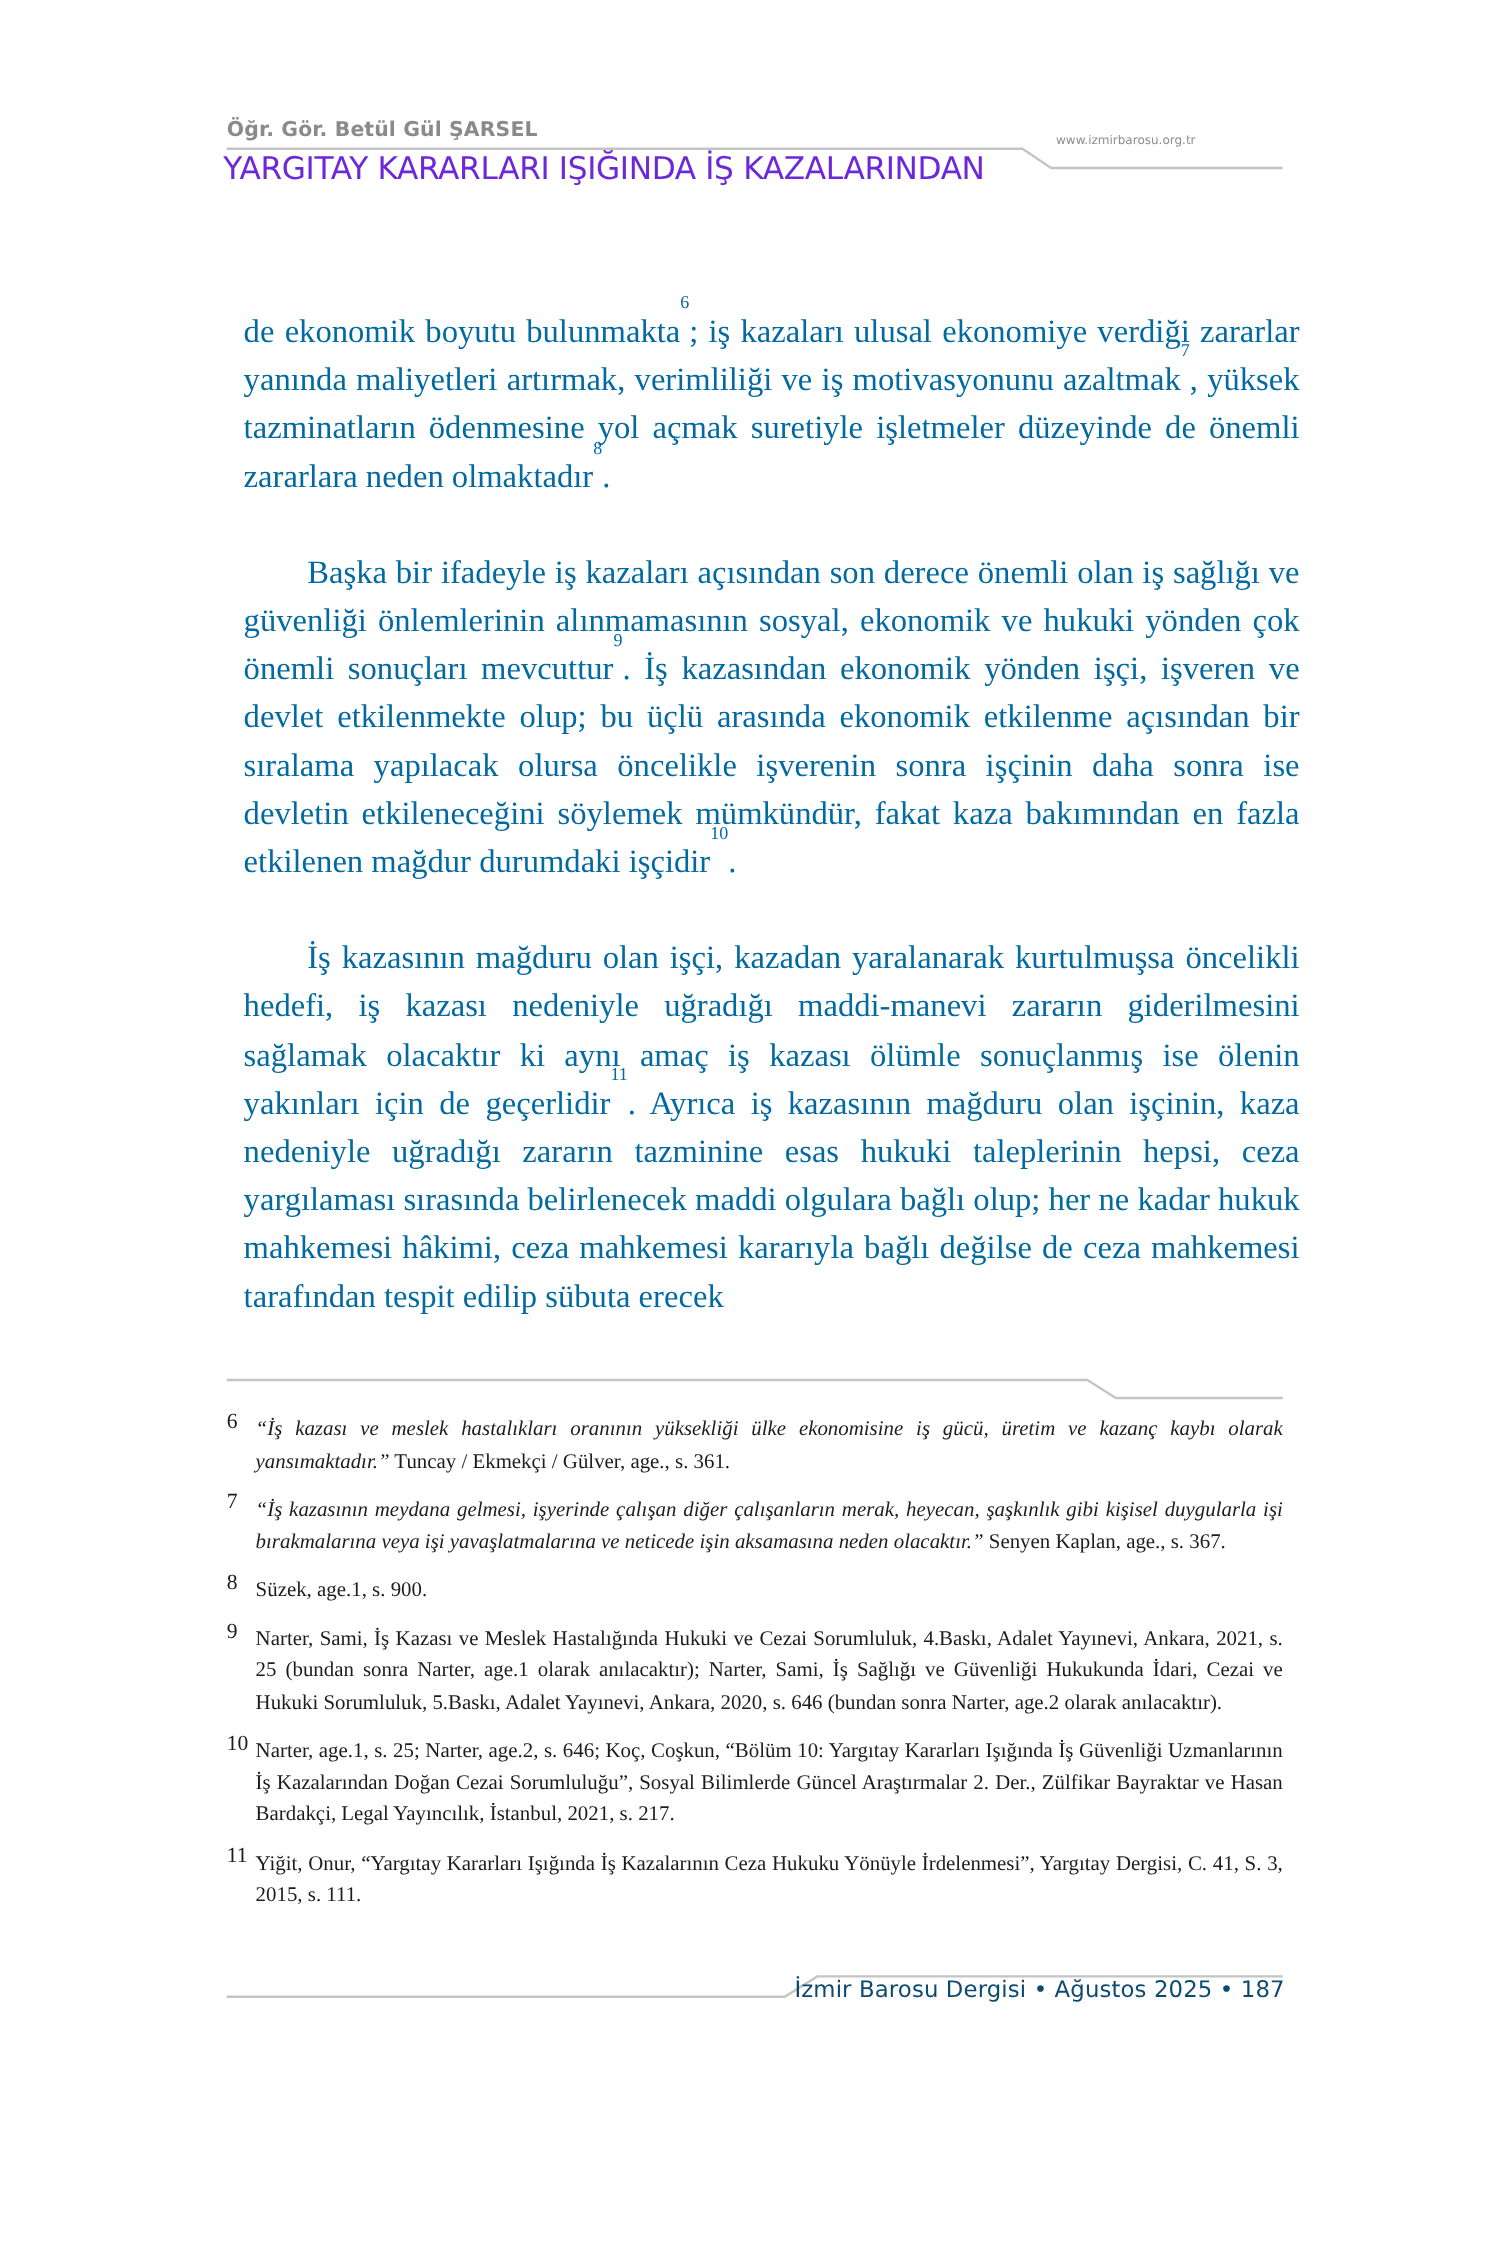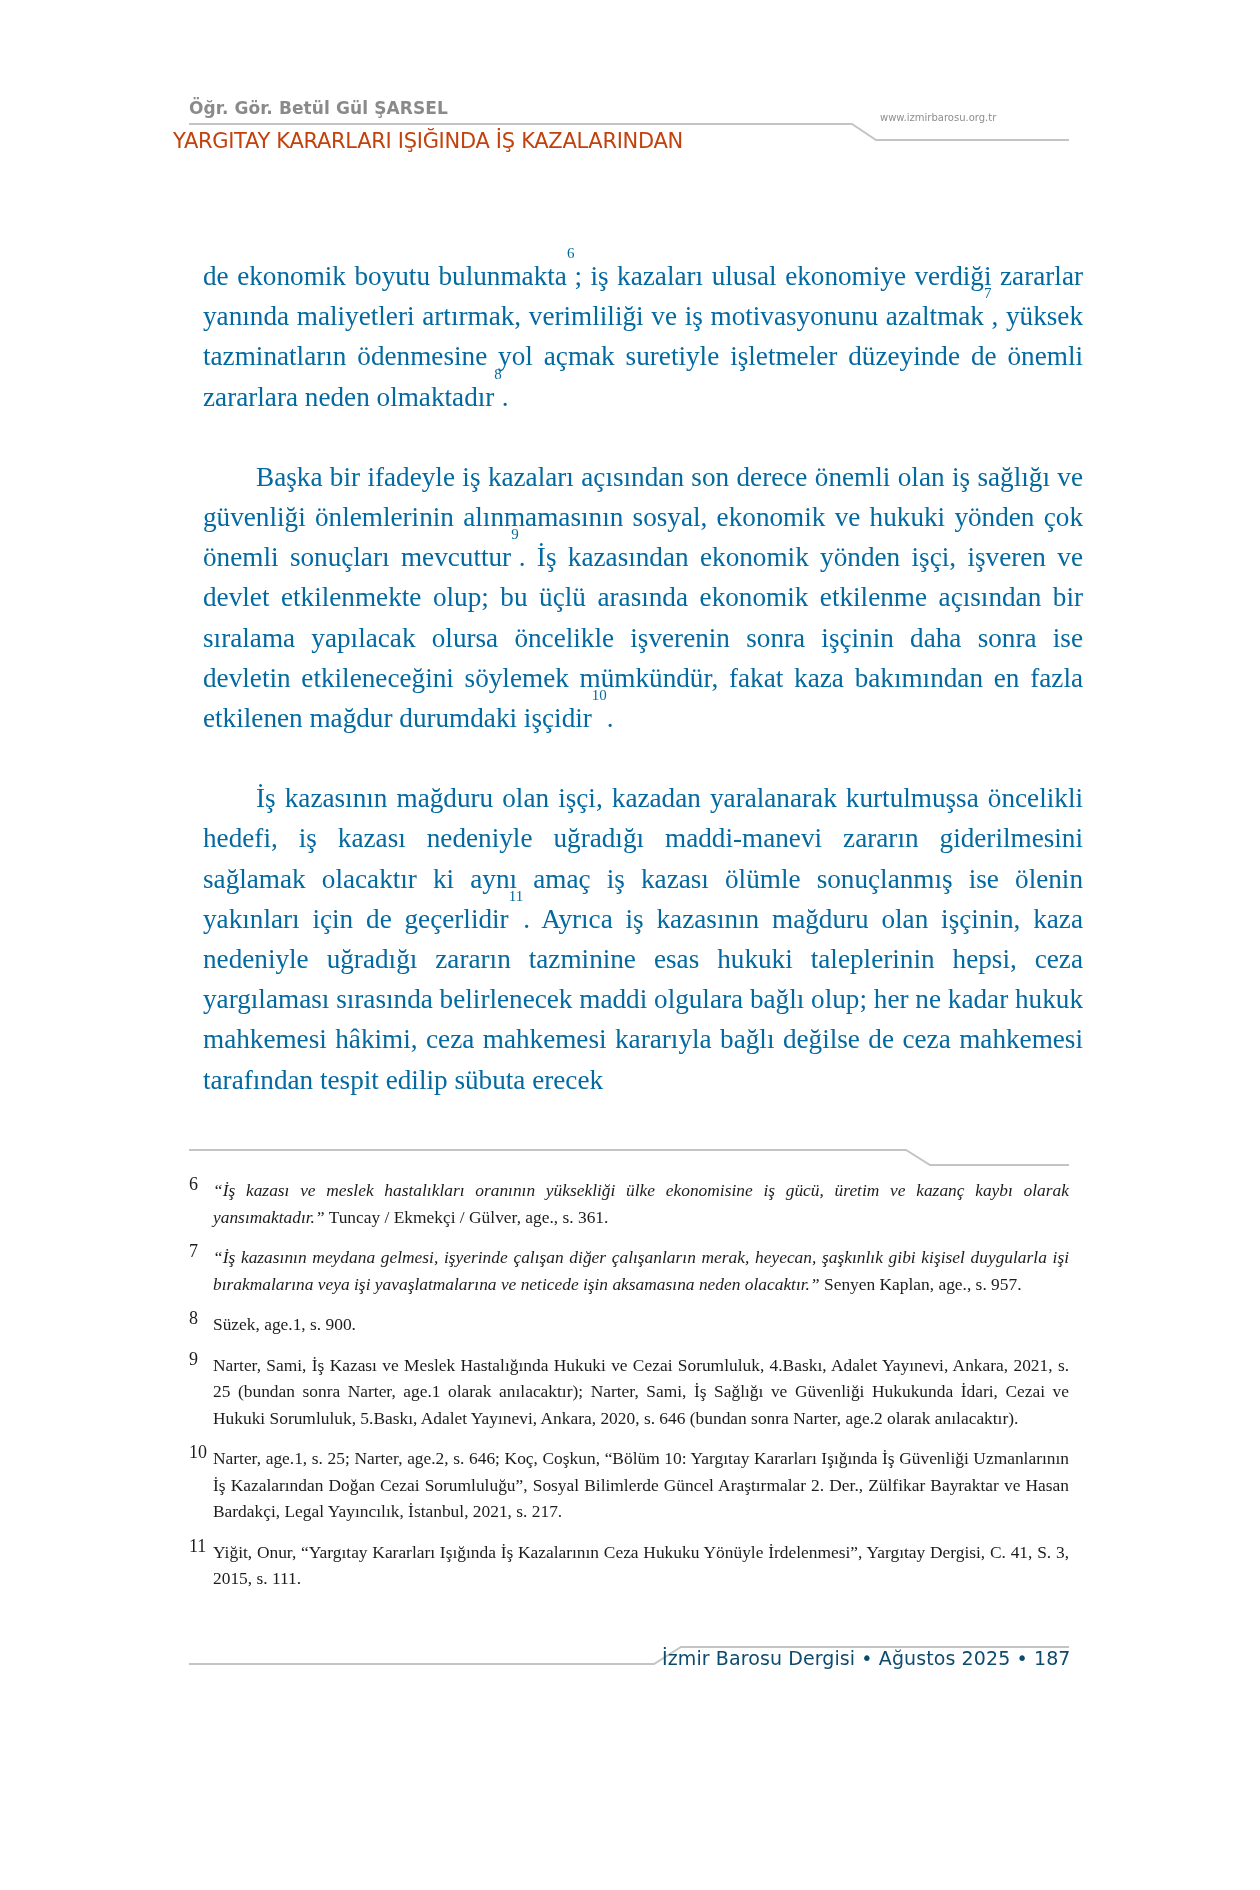--- a/index.html
+++ b/index.html
@@ -1,21 +1,21 @@
 <!DOCTYPE html>
 <html><head>
 <meta charset="utf-8">
 <style>
   html, body { margin: 0; padding: 0; background: #ffffff; }
   body { width: 1260px; height: 1890px; position: relative; overflow: hidden; }
   .page { position: absolute; left: 0; top: 0; width: 1260px; height: 1454px; text-decoration: underline; }
 
   
   .hdr-author { position: absolute; left: 189px; top: 98px; font-family: "DejaVu Sans", sans-serif; font-weight: bold; font-size: 17px; color: #8a8a8a; letter-spacing: 0.1px; }
-  .hdr-title { position: absolute; left: 173px; top: 128px; font-family: "DejaVu Sans", sans-serif; font-size: 21px; color: #c2410c; line-height: 27px; letter-spacing: -0.3px; }
+  .hdr-title { position: absolute; left: 186px; top: 128px; font-family: "DejaVu Sans", sans-serif; font-size: 26px; color: #6d28d9; line-height: 27px; letter-spacing: -0.3px; }
   .hdr-url { position: absolute; left: 880px; top: 112px; font-family: "DejaVu Sans", sans-serif; font-size: 10px; color: #8e8e8e; }
   .lines { position: absolute; left: 0; top: 0; width: 1260px; height: 1890px; pointer-events: none; }
 
   
   .body-text { position: absolute; left: 189px; top: 256px; width: 880px; font-family: "Liberation Serif", serif; font-size: 27.2px; line-height: 40.2px; color: #0369a1; text-align: justify; margin-left: 14px; }
   .body-text p { margin: 0 0 40px 0; }
   .body-text p.indent { text-indent: 53px; }
   sup.fn { font-size: 15px; vertical-align: top; position: relative; top: -3px; line-height: 0; }
 
   
@@ -50,21 +50,21 @@
     <p class="indent"><span>Başka bir ifadeyle iş kazaları açısından son derece önemli olan iş sağlığı ve güvenliği önlemlerinin alınmamasının sosyal, ekonomik ve hukuki yönden çok önemli sonuçları mevcuttur</span><sup class="fn">9</sup><span>. İş kazasından ekonomik yönden işçi, işveren ve devlet etkilenmekte olup; bu üçlü arasında ekonomik etkilenme açısından bir sıralama yapılacak olursa öncelikle işverenin sonra işçinin daha sonra ise devletin etkileneceğini söylemek mümkündür, fakat kaza bakımından en fazla etkilenen mağdur durumdaki işçidir</span><sup class="fn">10</sup><span>.</span></p>
 
     <p class="indent"><span>İş kazasının mağduru olan işçi, kazadan yaralanarak kurtulmuşsa öncelikli hedefi, iş kazası nedeniyle uğradığı maddi-manevi zararın giderilmesini sağlamak olacaktır ki aynı amaç iş kazası ölümle sonuçlanmış ise ölenin yakınları için de geçerlidir</span><sup class="fn">11</sup><span>. Ayrıca iş kazasının mağduru olan işçinin, kaza nedeniyle uğradığı zararın tazminine esas hukuki taleplerinin hepsi, ceza yargılaması sırasında belirlenecek maddi olgulara bağlı olup; her ne kadar hukuk mahkemesi hâkimi, ceza mahkemesi kararıyla bağlı değilse de ceza mahkemesi tarafından tespit edilip sübuta erecek</span></p>
   </div>
 
   <div class="footnotes">
     <div class="fn-item">
       <span class="fn-num">6</span><i>“İş kazası ve meslek hastalıkları oranının yüksekliği ülke ekonomisine iş gücü, üretim ve kazanç kaybı olarak yansımaktadır.”</i><span> Tuncay / Ekmekçi / Gülver, age., s. 361.</span>
     </div>
     <div class="fn-item">
-      <span class="fn-num">7</span><i>“İş kazasının meydana gelmesi, işyerinde çalışan diğer çalışanların merak, heyecan, şaşkınlık gibi kişisel duygularla işi bırakmalarına veya işi yavaşlatmalarına ve neticede işin aksamasına neden olacaktır.”</i><span> Senyen Kaplan, age., s. 957.</span>
+      <span class="fn-num">7</span><i>“İş kazasının meydana gelmesi, işyerinde çalışan diğer çalışanların merak, heyecan, şaşkınlık gibi kişisel duygularla işi bırakmalarına veya işi yavaşlatmalarına ve neticede işin aksamasına neden olacaktır.”</i><span> Senyen Kaplan, age., s. 367.</span>
     </div>
     <div class="fn-item">
       <span class="fn-num">8</span><span>Süzek, age.1, s. 900.</span>
     </div>
     <div class="fn-item">
       <span class="fn-num">9</span><span>Narter, Sami, İş Kazası ve Meslek Hastalığında Hukuki ve Cezai Sorumluluk, 4.Baskı, Adalet Yayınevi, Ankara, 2021, s. 25 (bundan sonra Narter, age.1 olarak anılacaktır); Narter, Sami, İş Sağlığı ve Güvenliği Hukukunda İdari, Cezai ve Hukuki Sorumluluk, 5.Baskı, Adalet Yayınevi, Ankara, 2020, s. 646 (bundan sonra Narter, age.2 olarak anılacaktır).</span>
     </div>
     <div class="fn-item">
       <span class="fn-num">10</span><span>Narter, age.1, s. 25; Narter, age.2, s. 646; Koç, Coşkun, “Bölüm 10: Yargıtay Kararları Işığında İş Güvenliği Uzmanlarının İş Kazalarından Doğan Cezai Sorumluluğu”, Sosyal Bilimlerde Güncel Araştırmalar 2. Der., Zülfikar Bayraktar ve Hasan Bardakçi, Legal Yayıncılık, İstanbul, 2021, s. 217.</span>
     </div>

